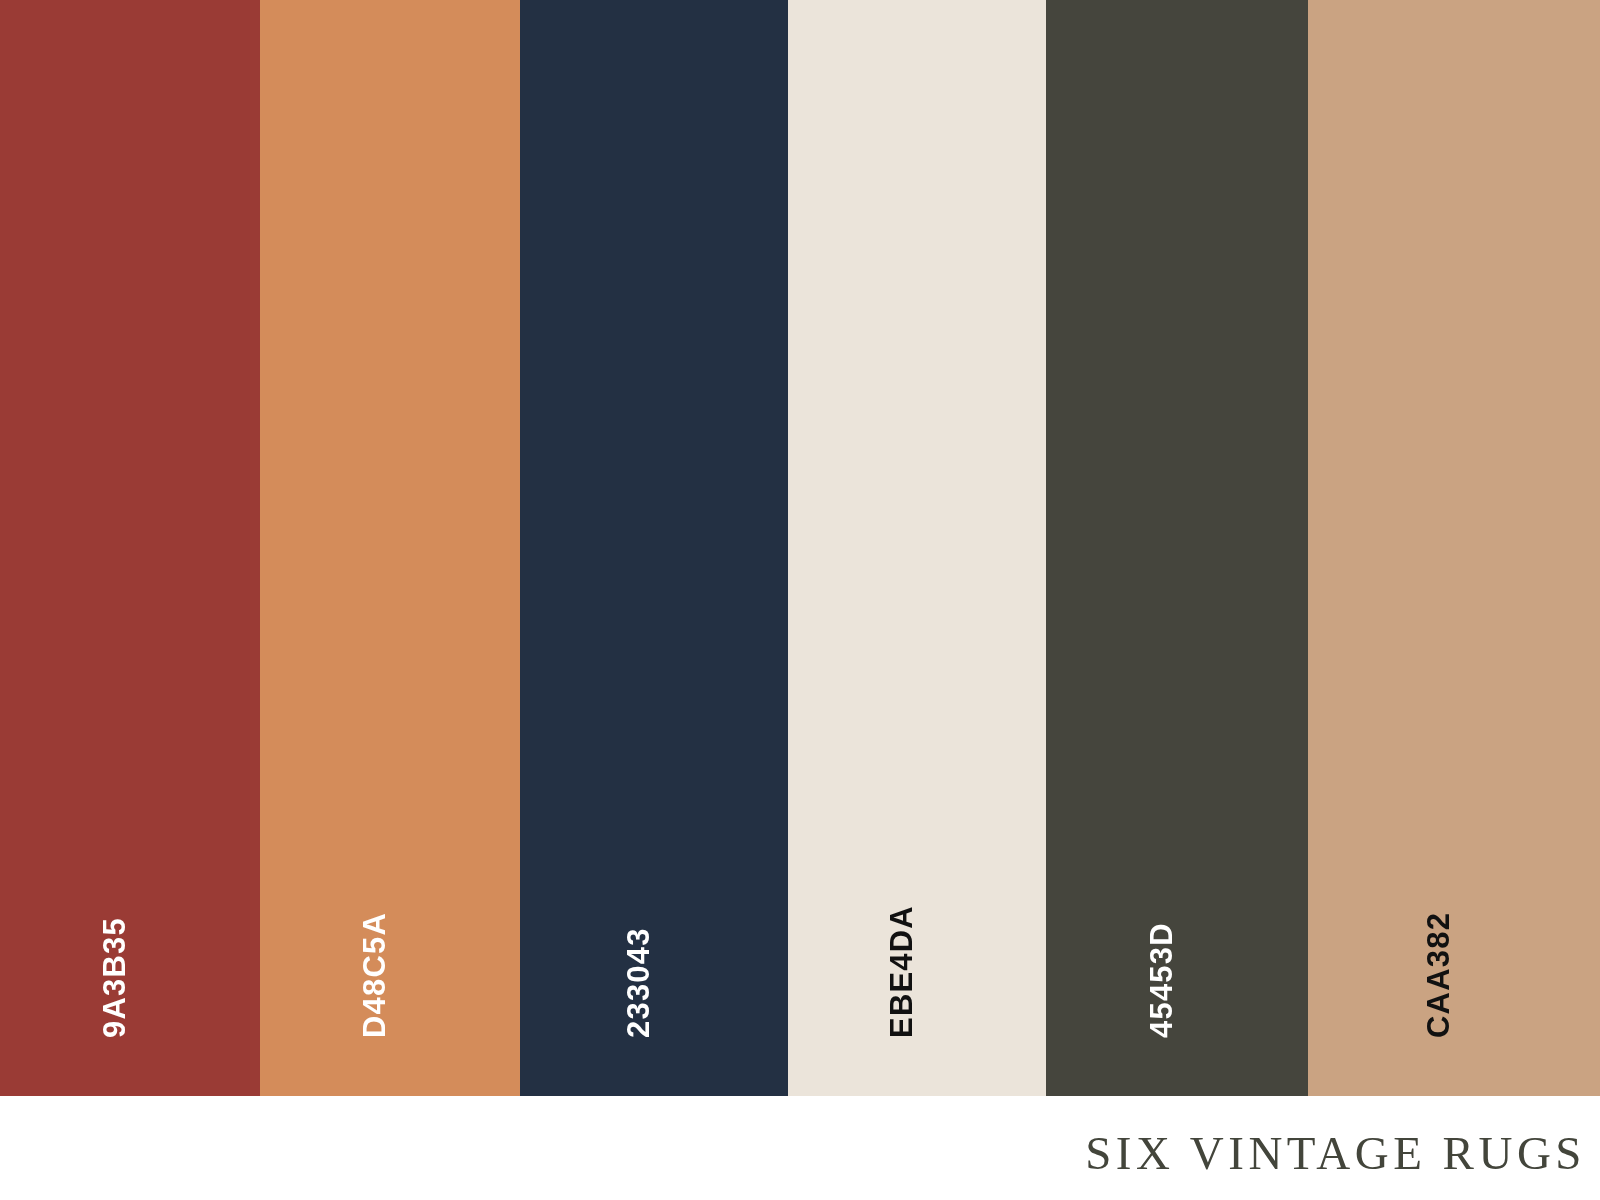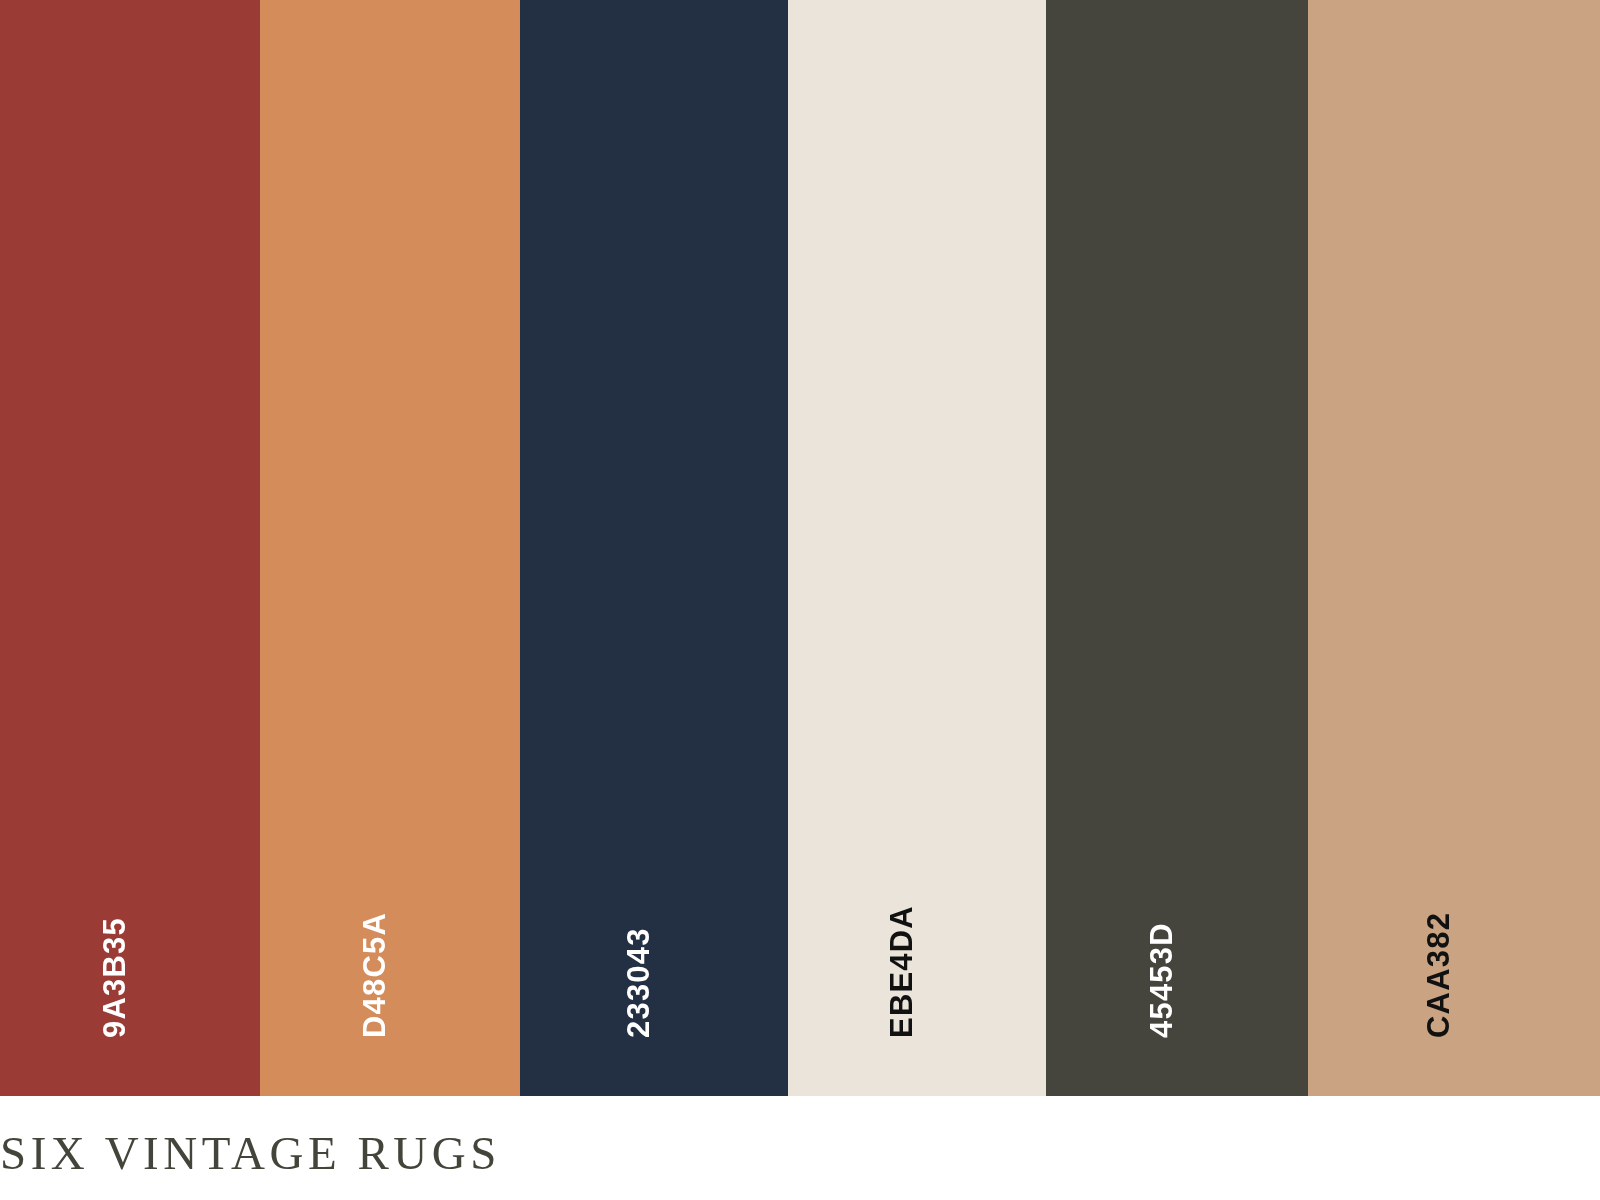--- a/index.html
+++ b/index.html
@@ -61,21 +61,21 @@
   
   #footer-bar {
     position: absolute;
     left: 0;
     top: 1096px;
     width: 1600px;
     height: 104px;
     background: #ffffff;
     display: flex;
     align-items: center;
-    justify-content: flex-start;
+    justify-content: flex-end;
   }
 
   #brand-wordmark {
     font-family: "Liberation Serif", "DejaVu Serif", serif;
     font-size: 47px;
     letter-spacing: 4.5px;
     color: #43453b;
     padding-right: 14px;
     padding-top: 10px;
     white-space: nowrap;

